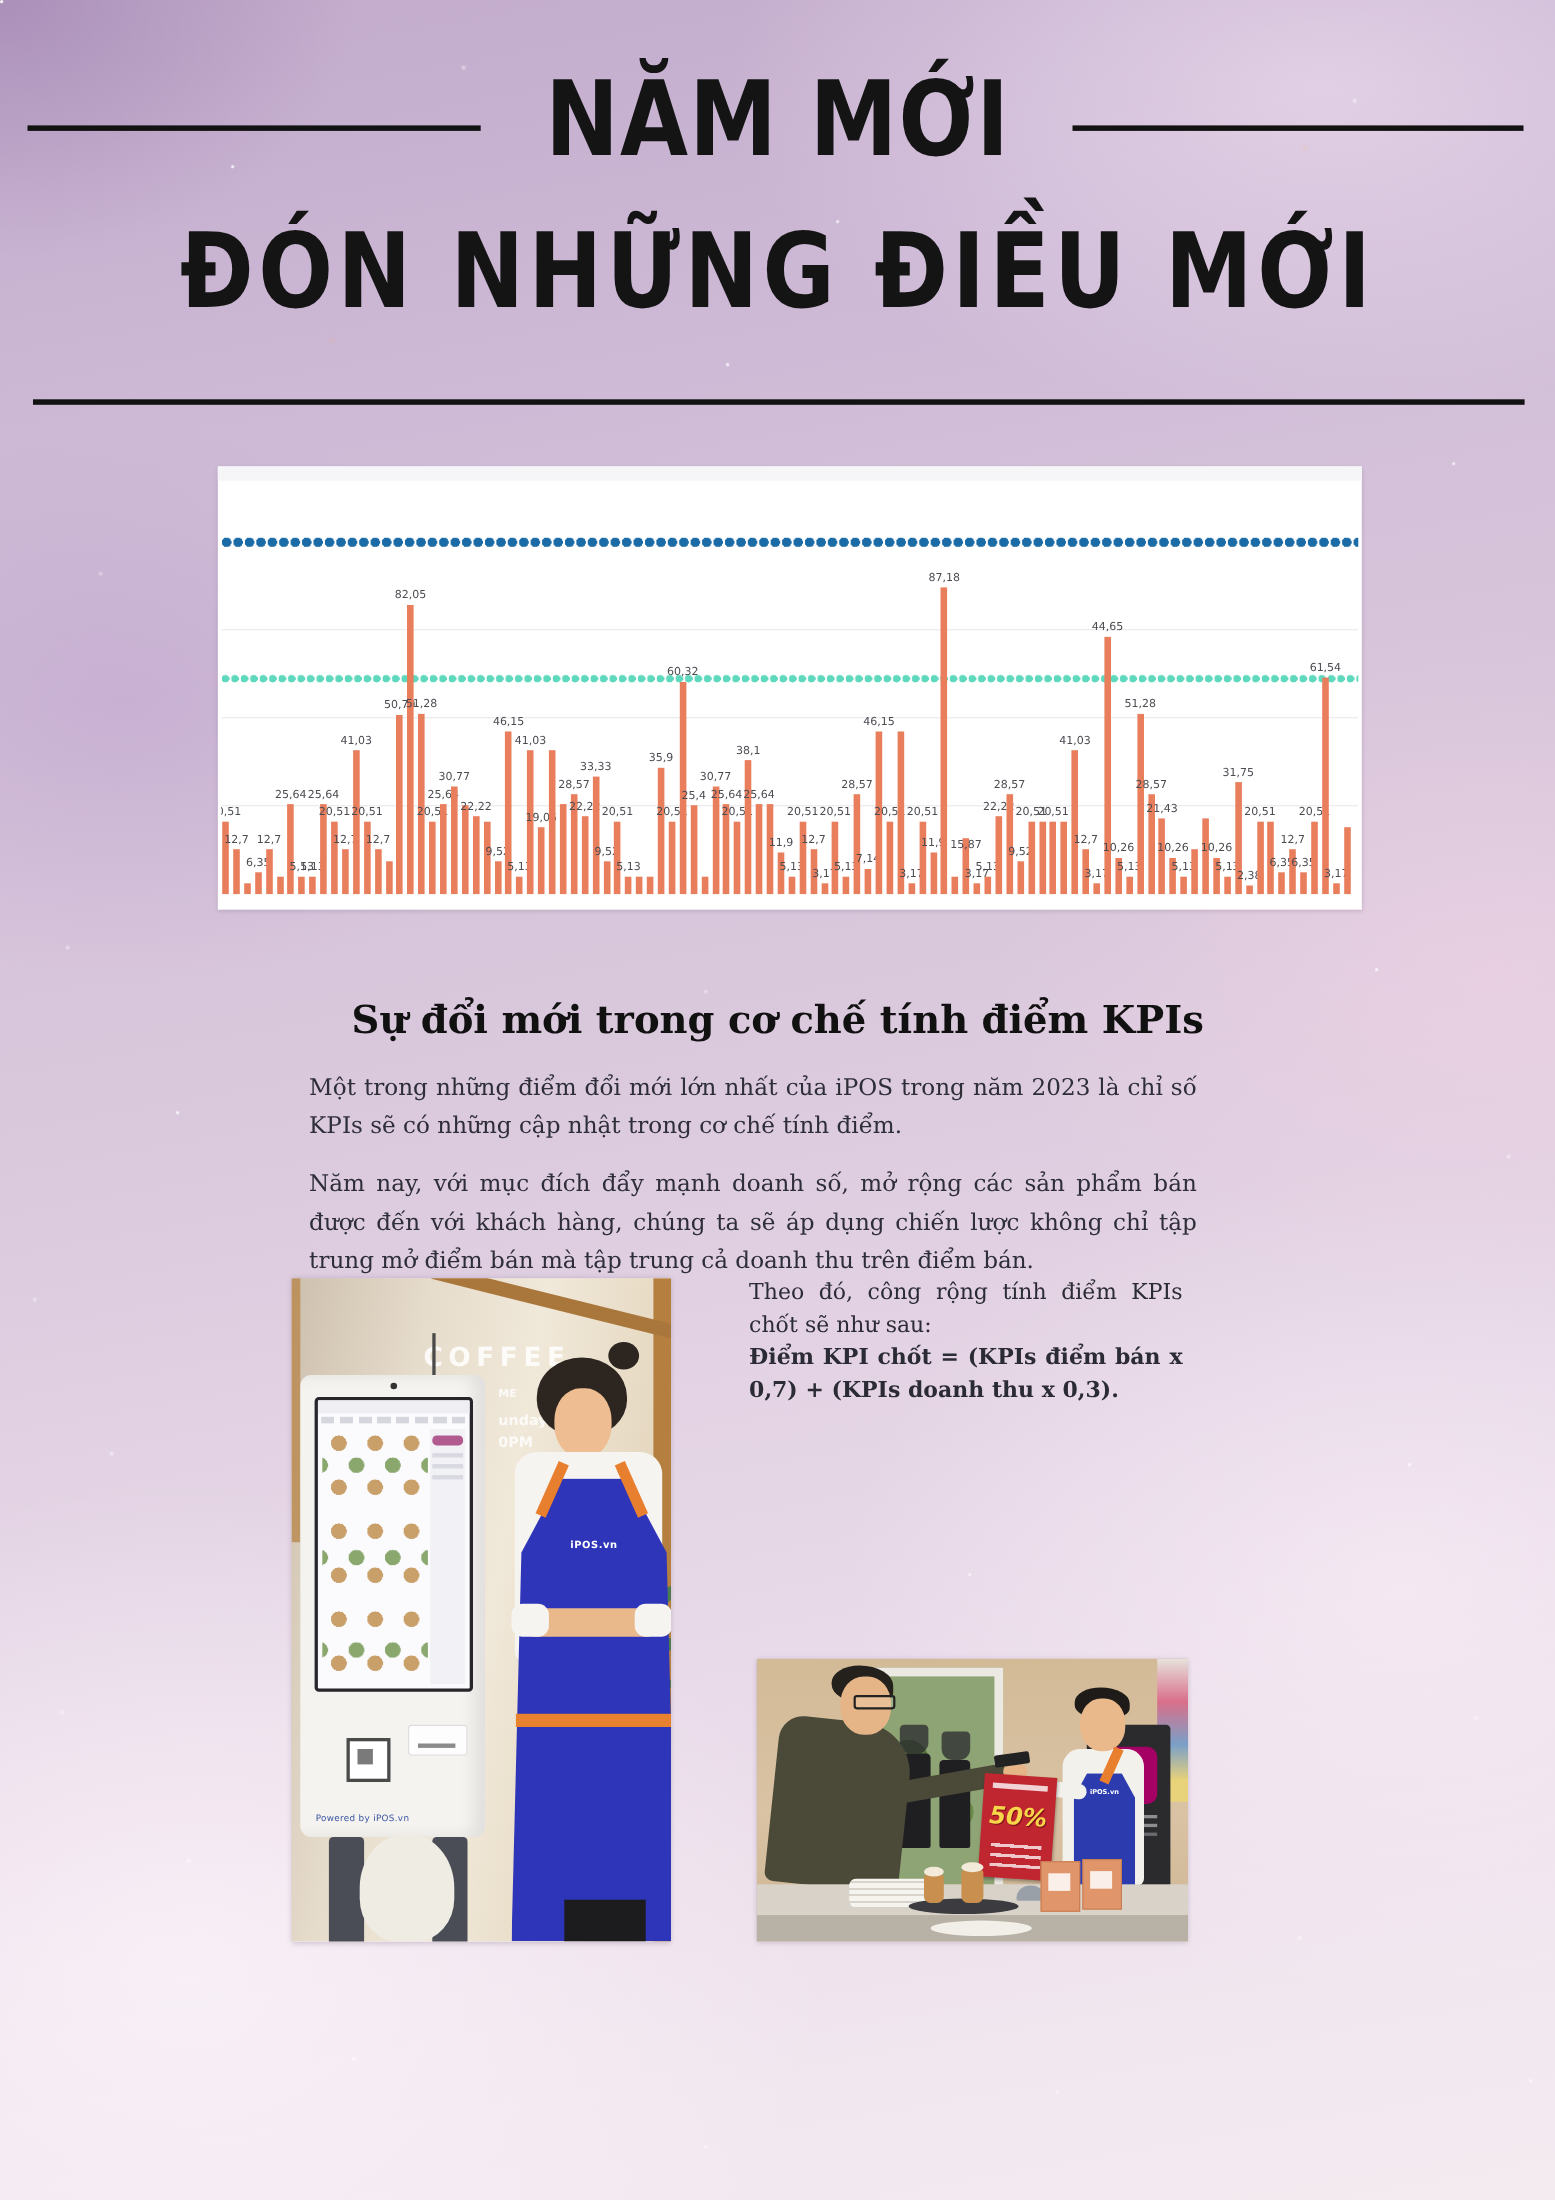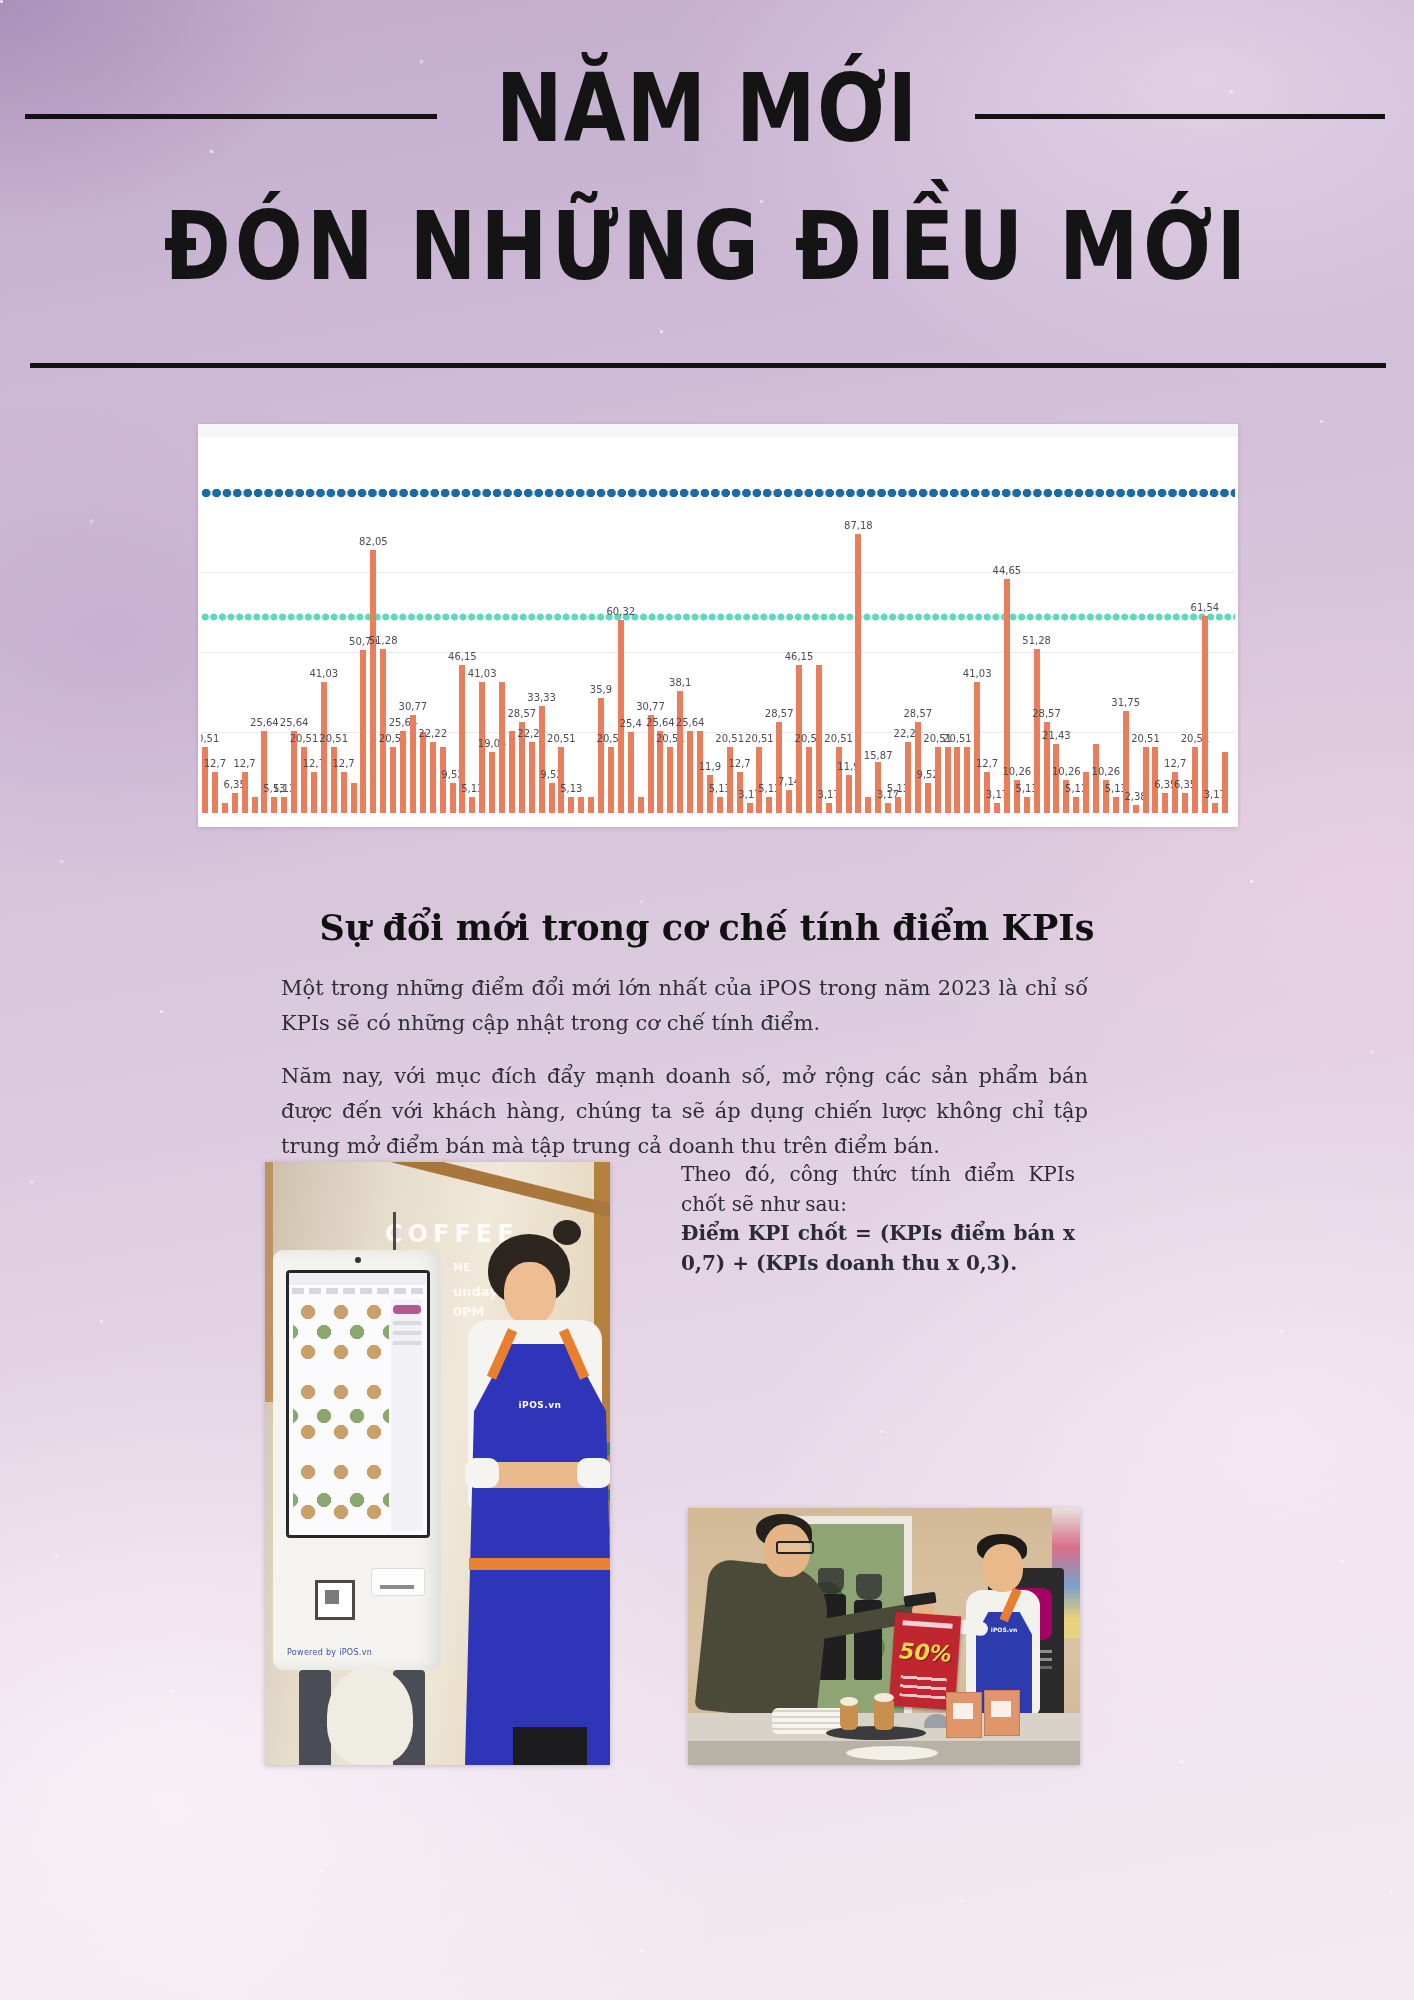--- a/index.html
+++ b/index.html
@@ -361,21 +361,21 @@
         <span class="bar-label" style="bottom: 68.632px;">20,51</span>
       </div>
       <div class="bar" style="left: 644.5px; width: 6px; height: 38.08px; background: rgb(233, 126, 93);">
         <span class="bar-label" style="bottom: 41.08px;">11,9</span>
       </div>
       <div class="bar" style="left: 654.4px; width: 6px; height: 278.976px; background: rgb(233, 126, 93);">
         <span class="bar-label" style="bottom: 281.976px;">87,18</span>
       </div>
       <div class="bar" style="left: 664.3px; width: 6px; height: 16.416px; background: rgb(233, 126, 93);"></div>
       <div class="bar" style="left: 674.2px; width: 6px; height: 50.784px; background: rgb(233, 126, 93);">
-        <span class="bar-label" style="bottom: 52px;">15,87</span>
+        <span class="bar-label" style="bottom: 39px;">15,87</span>
       </div>
       <div class="bar" style="left: 684.1px; width: 6px; height: 10.144px; background: rgb(233, 126, 93);">
         <span class="bar-label" style="bottom: 13.144px;">3,17</span>
       </div>
       <div class="bar" style="left: 694px; width: 6px; height: 16.416px; background: rgb(233, 126, 93);">
         <span class="bar-label" style="bottom: 19.416px;">5,13</span>
       </div>
       <div class="bar" style="left: 703.9px; width: 6px; height: 71.104px; background: rgb(233, 126, 93);">
         <span class="bar-label" style="bottom: 74.104px;">22,22</span>
       </div>
@@ -512,21 +512,21 @@
   <div class="apron-strap" style="left:304px;top:166px;transform:rotate(-24deg);"></div>
   <div class="apron-logo">iPOS.vn</div>
   <div class="woman-arms"></div>
   <div class="sleeve" style="left:200px;top:296px;"></div>
   <div class="sleeve" style="left:312px;top:296px;"></div>
   <div class="waist-band"></div>
   <div class="woman-pants"></div>
 </div>
 
 <div class="detail-col">
-  <p>Theo đó, công thức tính điểm KPIs chốt sẽ như sau:</p>
+  <p>Theo đó, công rộng tính điểm KPIs chốt sẽ như sau:</p>
   <p class="bold">Điểm KPI chốt = (KPIs điểm bán x 0,7) + (KPIs doanh thu x 0,3).</p>
 </div>
 
 <div class="photo photo-right">
   <div class="pr-door"></div>
   <div class="pr-mural"></div>
   <div class="pr-stand">
     <div class="momo-badge">mo
 mo</div>
     <div class="momo-lines"></div>

